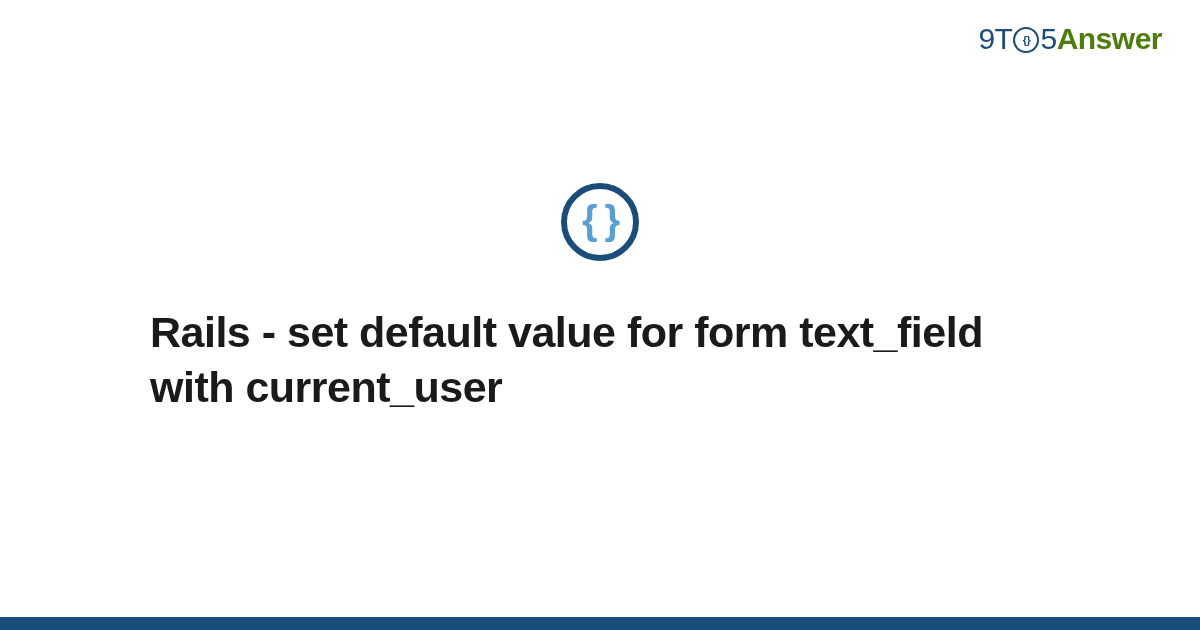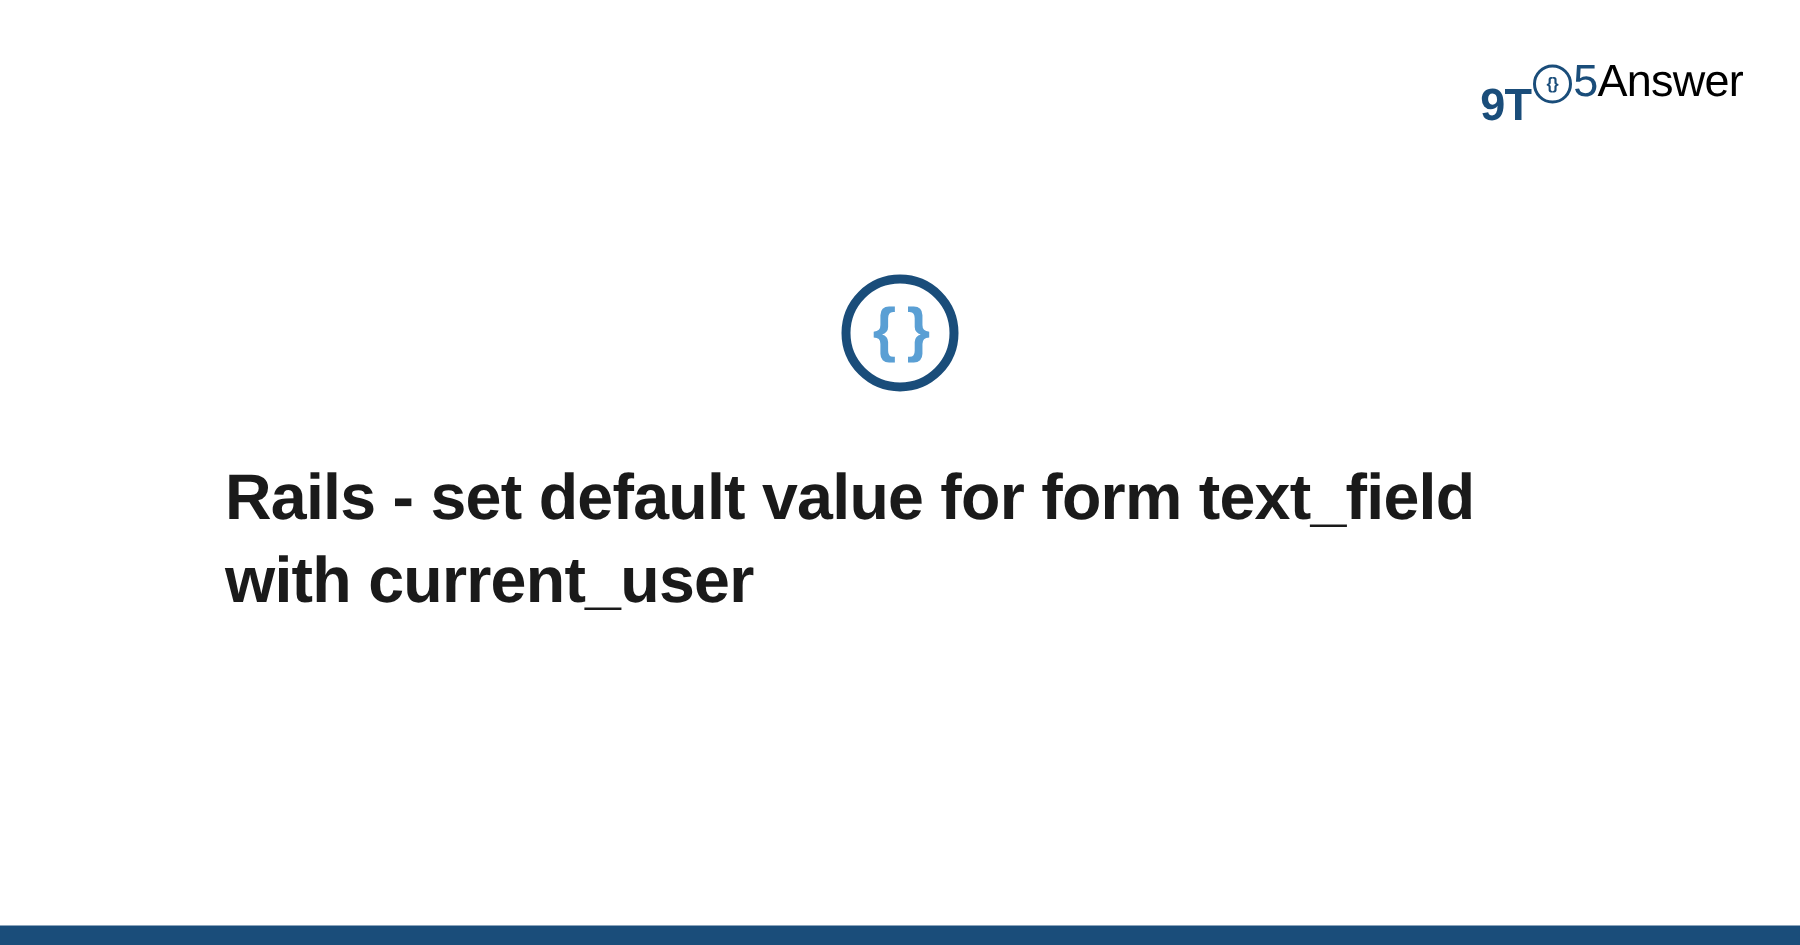--- a/index.html
+++ b/index.html
@@ -24,22 +24,21 @@
     }
     .logo {
       font-size: 30px;
       font-weight: 400;
       letter-spacing: -0.5px;
       display: flex;
       align-items: center;
     }
     .logo-9t {
       color: #1a4d7a;
-      font-weight: 700;
-      margin-top: 32px;
+      font-weight: 400;
     }
     .logo-clock {
       display: inline-flex;
       align-items: center;
       justify-content: center;
       width: 26px;
       height: 26px;
       border: 2.5px solid #1a4d7a;
       border-radius: 50%;
       margin: 0 1px;
@@ -50,22 +49,22 @@
       font-size: 11px;
       color: #1a4d7a;
       font-weight: 600;
       line-height: 1;
     }
     .logo-5 {
       color: #1a4d7a;
       font-weight: 500;
     }
     .logo-answer {
-      color: #000000;
-      font-weight: 400;
+      color: #4d7c0f;
+      font-weight: 700;
     }
     .content {
       position: absolute;
       top: 0;
       left: 0;
       width: 100%;
       height: 618px;
       display: flex;
       flex-direction: column;
       align-items: center;

